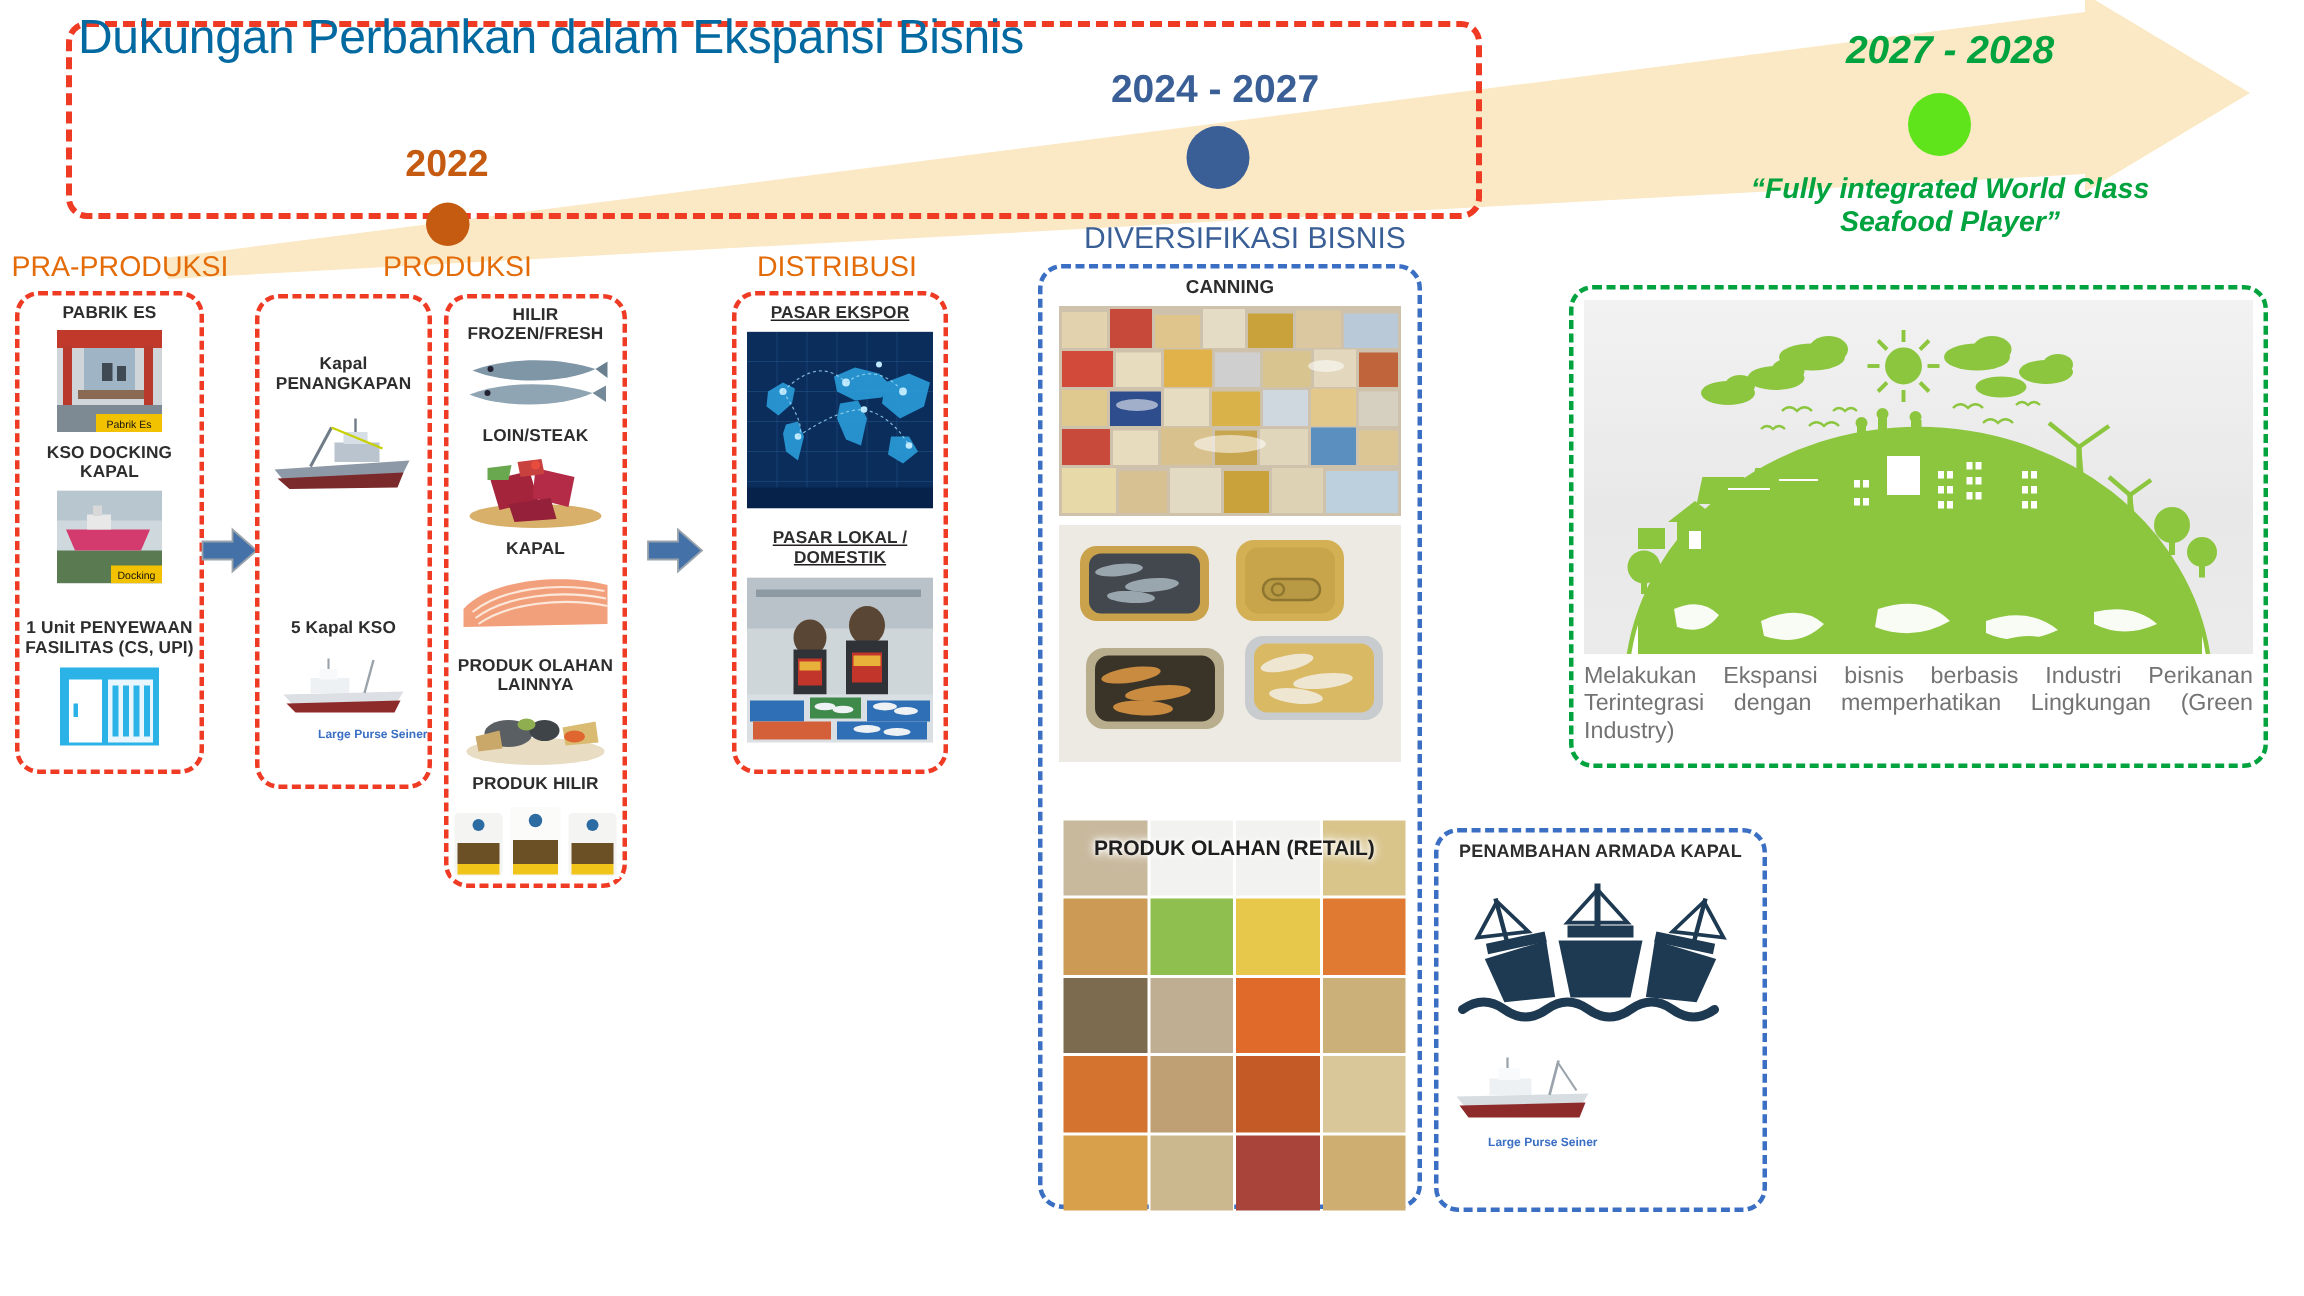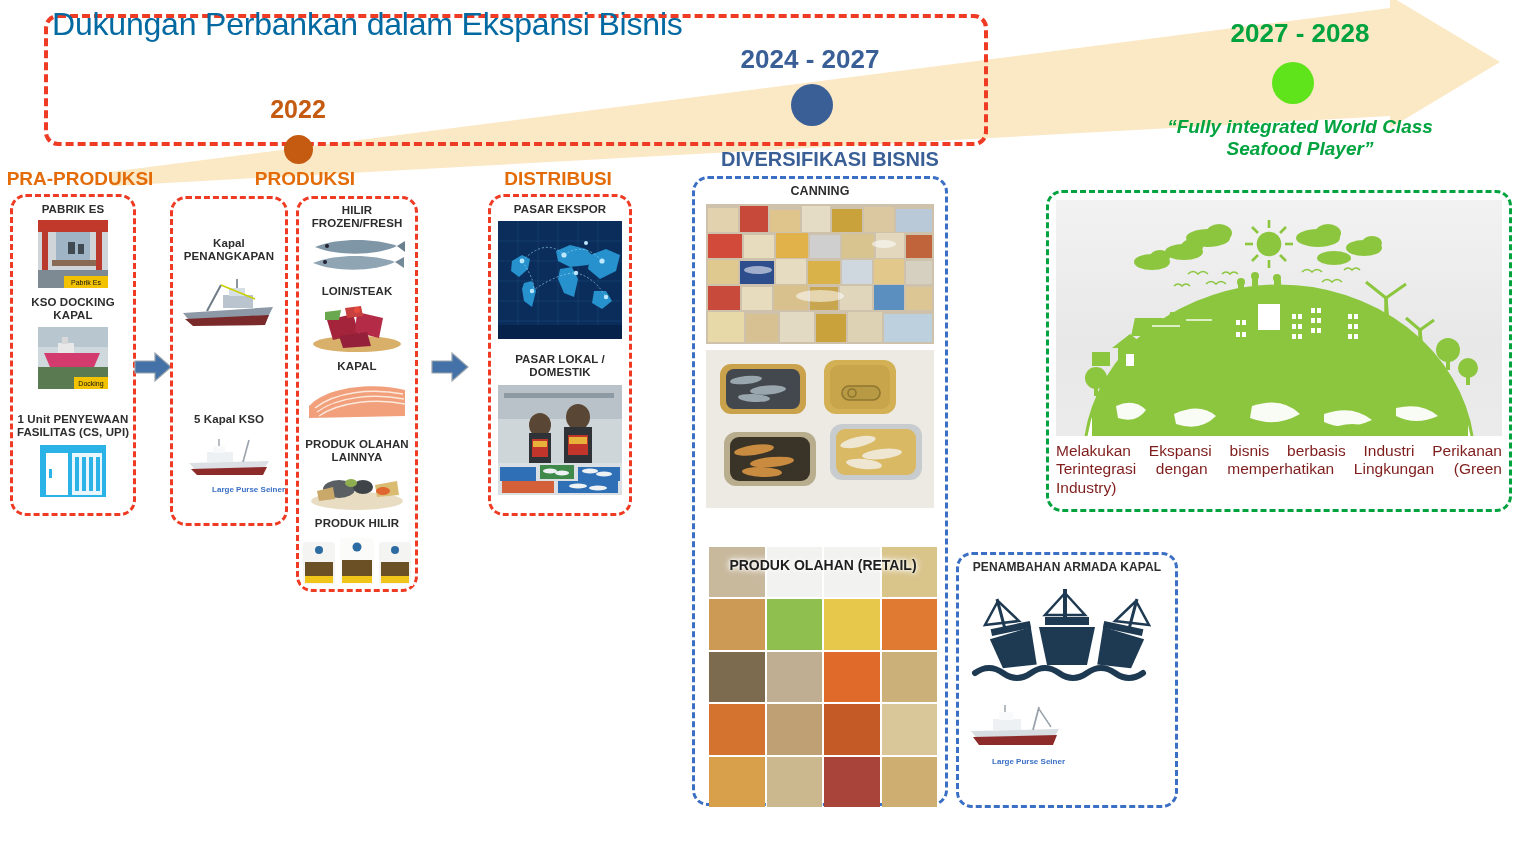--- a/index.html
+++ b/index.html
@@ -16,57 +16,57 @@
   #banking-title{left:52px;top:6px;width:700px;font-size:32px;color:#0369a1;
       letter-spacing:-.2px;white-space:nowrap;}
 
   
   .ms-label{font-weight:bold;text-align:center;white-space:nowrap;}
   .ms-dot{border-radius:50%;}
   #ms-2022-label{left:238px;top:95px;width:120px;font-size:25px;color:#c55a11;}
   #ms-2022-dot{left:284px;top:135px;width:29px;height:29px;background:#c55a11;}
   #ms-2024-label{left:680px;top:44px;width:260px;font-size:26px;color:#3a5f96;}
   #ms-2024-dot{left:791px;top:84px;width:42px;height:42px;background:#3a5f96;}
-  #ms-2027-label{left:1170px;top:18px;width:260px;font-size:26px;color:#00a33e;}
+  #ms-2027-label{left:1170px;top:18px;width:260px;font-size:26px;color:#00a33e;font-style:italic;}
   #ms-2027-dot{left:1272px;top:62px;width:42px;height:42px;background:#5fe41c;}
   #vision-text{left:1160px;top:116px;width:280px;font-size:19px;font-weight:bold;
       font-style:italic;color:#00a33e;text-align:center;line-height:1.18;}
 
   
-  .stage-head{font-weight:bold;font-size:19px;color:#e36c09;text-align:center;white-space:nowrap;}
+  .stage-head{font-weight:normal;font-size:19px;color:#e36c09;text-align:center;white-space:nowrap;}
   #head-pra{left:0px;top:168px;width:160px;}
   #head-prod{left:210px;top:168px;width:190px;}
   #head-dist{left:468px;top:168px;width:180px;}
   #head-div{left:660px;top:148px;width:340px;font-size:20px;color:#3a5f96;}
 
   
   .dbox{box-sizing:border-box;border:3px dashed #ef3a24;border-radius:16px;background:#fff;}
   .bbox{box-sizing:border-box;border:3px dashed #3a6fc4;border-radius:16px;background:#fff;}
   .gbox{box-sizing:border-box;border:3px dashed #00a33e;border-radius:16px;background:#fff;}
 
   #box-pra{left:10px;top:194px;width:126px;height:322px;}
   #box-kapal{left:170px;top:196px;width:118px;height:330px;}
   #box-produk{left:296px;top:196px;width:122px;height:396px;}
-  #box-dist{left:488px;top:194px;width:144px;height:322px;}
+  #box-dist{left:488px;top:194px;width:144px;height:322px;text-decoration:underline;}
   #box-canning{left:692px;top:176px;width:256px;height:630px;}
   #box-armada{left:956px;top:552px;width:222px;height:256px;}
   #box-green{left:1046px;top:190px;width:466px;height:322px;}
 
   .cap{font-weight:bold;font-size:11.5px;text-align:center;color:#2d2d2d;
        line-height:1.15;letter-spacing:.1px;}
   .ph{margin:0 auto;background:#e9e9e9;overflow:hidden;position:relative;}
 
   
   .barrow{width:40px;height:34px;}
 
   
   #green-img{left:1056px;top:200px;width:446px;height:236px;
      background:linear-gradient(180deg,#f2f2f2 0%,#e8e8e8 60%,#ebebeb 100%);overflow:hidden;}
   #green-cap{left:1056px;top:442px;width:446px;font-size:15.5px;line-height:1.18;
-     text-align:justify;color:#7f1d1d;}
+     text-align:justify;color:#737373;}
 
   
   #retail-grid{position:absolute;left:14px;top:368px;width:228px;height:260px;
      display:grid;grid-template-columns:repeat(4,1fr);grid-template-rows:repeat(5,1fr);gap:2px;}
   #retail-grid div{background:#d8cfc4;}
   #retail-title{position:absolute;left:14px;top:378px;width:228px;text-align:center;
      font-size:14px;font-weight:bold;color:#1e1e1e;line-height:1.15;z-index:3;
      text-shadow:0 0 3px #fff,0 0 6px #fff,0 0 9px #fff;}
 
   .boatlabel{font-size:8px;color:#3a6fc4;font-weight:bold;text-align:right;}

